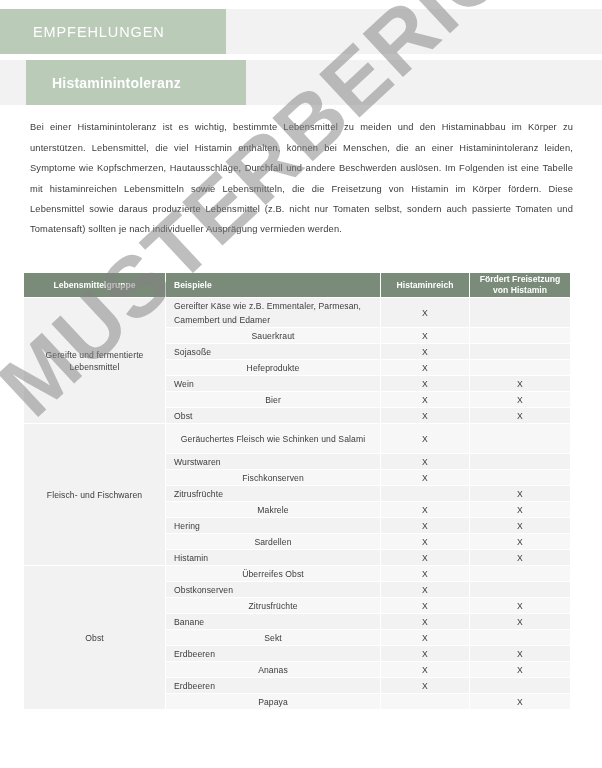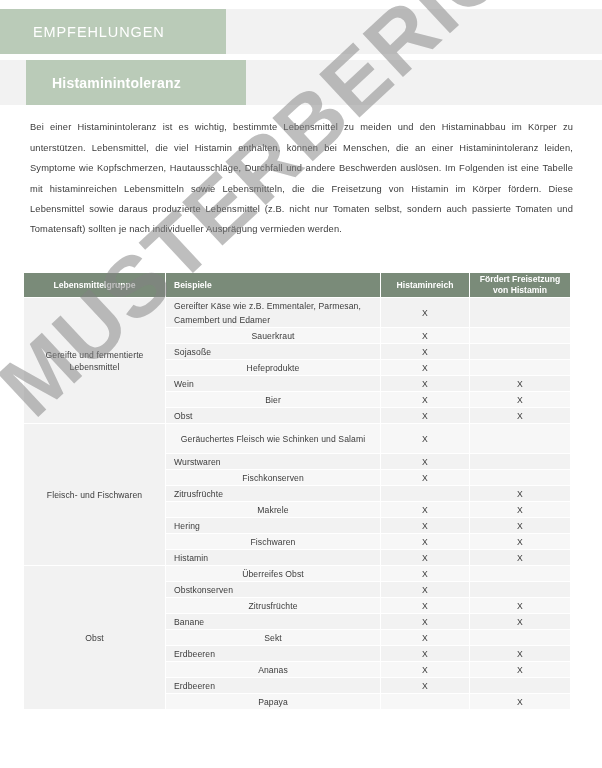--- a/index.html
+++ b/index.html
@@ -258,21 +258,21 @@
             <td class="ex-cell">Makrele</td>
             <td class="mark-cell">X</td>
             <td class="mark-cell">X</td>
           </tr>
           <tr>
             <td class="ex-cell">Hering</td>
             <td class="mark-cell">X</td>
             <td class="mark-cell">X</td>
           </tr>
           <tr class="alt">
-            <td class="ex-cell">Fischwaren</td>
+            <td class="ex-cell">Sardellen</td>
             <td class="mark-cell">X</td>
             <td class="mark-cell">X</td>
           </tr>
           <tr>
             <td class="ex-cell">Histamin</td>
             <td class="mark-cell">X</td>
             <td class="mark-cell">X</td>
           </tr>
           <tr class="alt">
             <td class="group-cell" rowspan="9">Obst</td>

